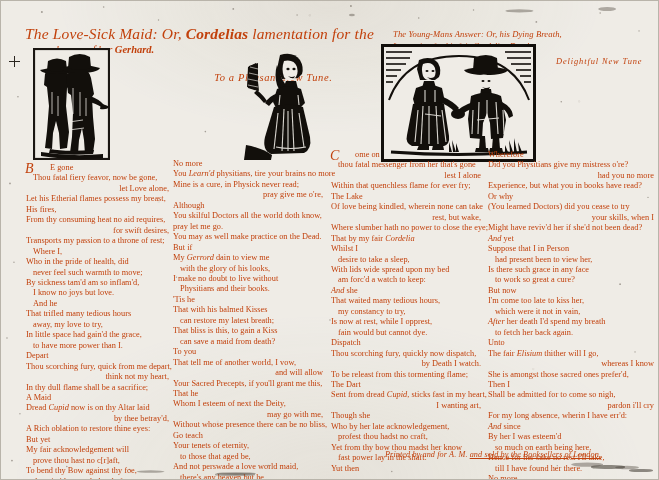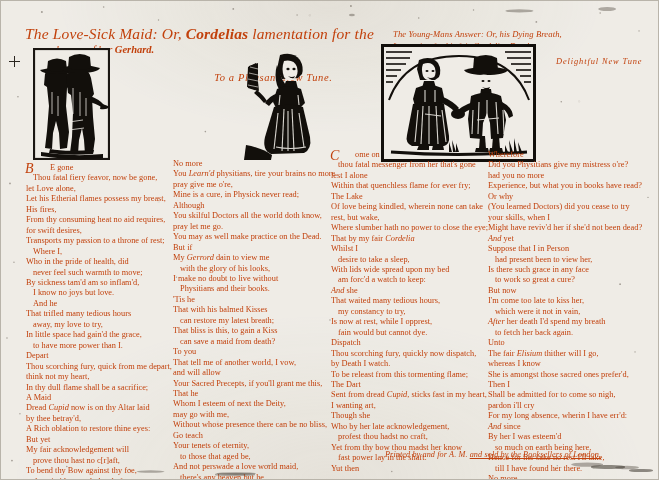--- a/index.html
+++ b/index.html
@@ -104,21 +104,21 @@
     line-height: 10.45px;
     letter-spacing: .02px;
   }
   #col1 { left: 25px;  top: 162px; width: 145px; }
   #col2 { left: 172px; top: 158px; width: 152px; }
   #col3 { left: 330px; top: 149px; width: 152px; }
   #col4 { left: 487px; top: 149px; width: 168px; }
 
   .ln { white-space: nowrap; }
   .ln.ind  { padding-left: 7px; }
-  .ln.rt   { padding-right: 2px; }
+  .ln.rt   { text-align: right; padding-right: 2px; }
   .ln i { font-style: italic; }
 
   
   .dropcap-line { position: relative; padding-left: 11px; }
   .dropcap {
     position: absolute;
     left: -1px; top: -1px;
     font-style: italic;
     font-size: 14px;
     line-height: 13px;
@@ -414,22 +414,22 @@
       <div class="ln">A Rich oblation to restore thine eyes:</div>
       <div class="ln">But yet</div>
       <div class="ln">My fair acknowledgement will</div>
       <div class="ln ind">prove thou hast no c[r]aft,</div>
       <div class="ln">To bend thy Bow against thy foe,</div>
       <div class="ln ind">that aim'd to catch the shaft:</div>
     </div>
   <div class="col" id="col2">
       <div class="ln">No more</div>
       <div class="ln">You <i>Learn'd</i> physitians, tire your brains no more</div>
+      <div class="ln">Mine is a cure, in Physick never read;</div>
       <div class="ln rt">pray give me o're,</div>
-      <div class="ln">Mine is a cure, in Physick never read;</div>
       <div class="ln">Although</div>
       <div class="ln">You skilful Doctors all the world doth know,</div>
       <div class="ln">pray let me go.</div>
       <div class="ln">You may as well make practice on the Dead.</div>
       <div class="ln">But if</div>
       <div class="ln">My <i>Gerrord</i> dain to view me</div>
       <div class="ln ind">with the glory of his looks,</div>
       <div class="ln">I make no doubt to live without</div>
       <div class="ln ind">Physitians and their books.</div>
       <div class="ln">'Tis he</div>

